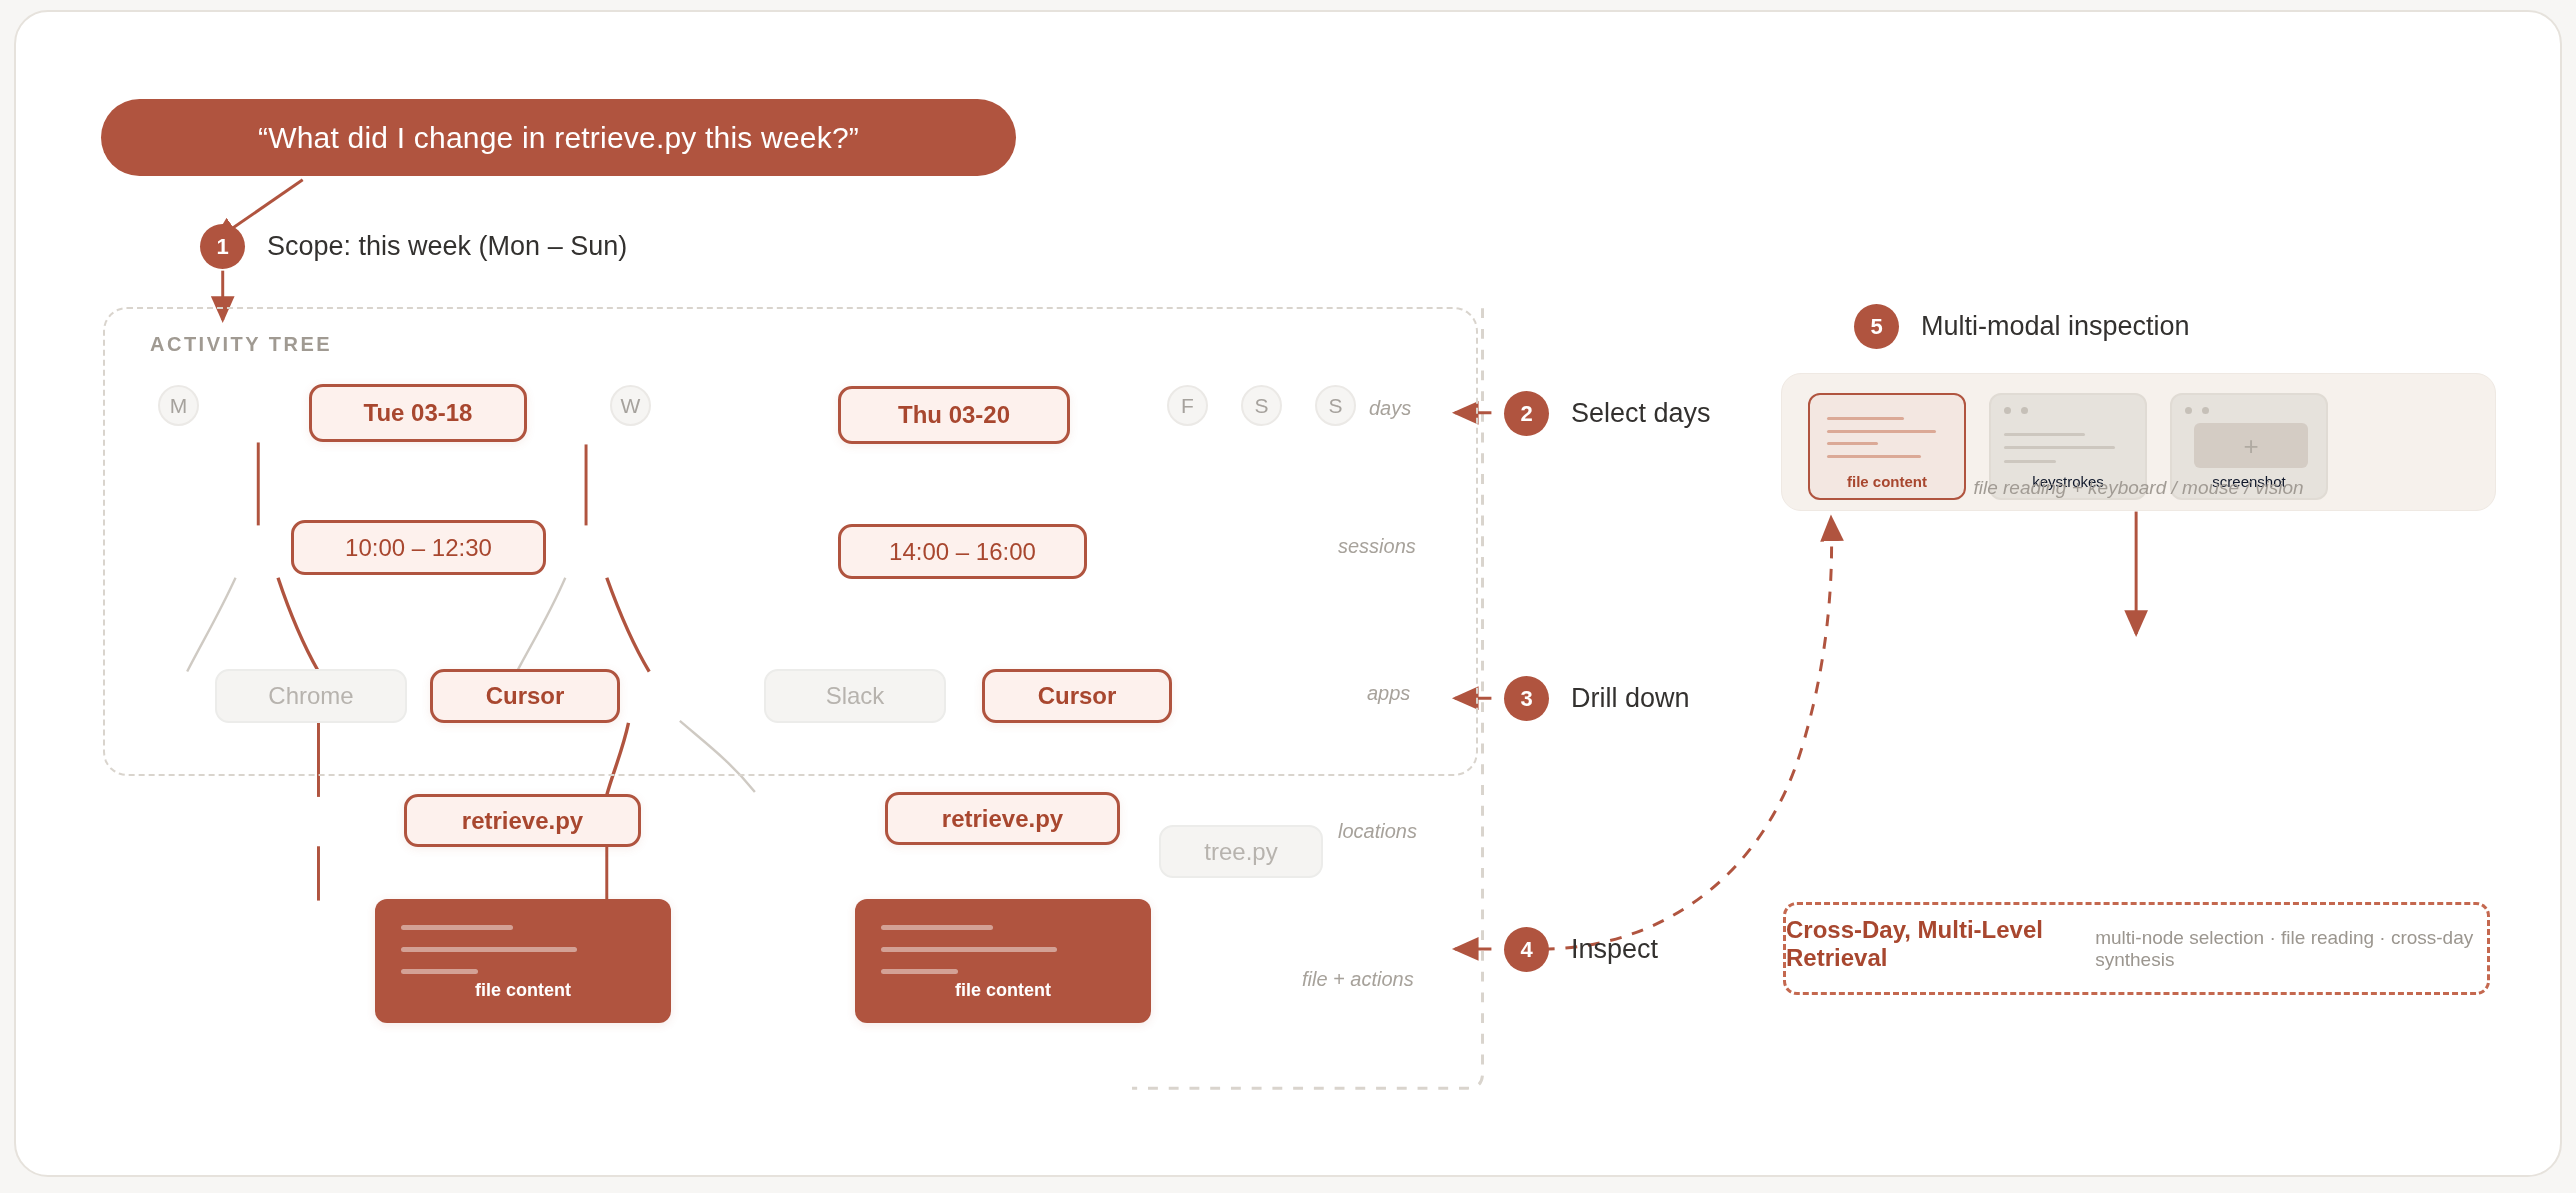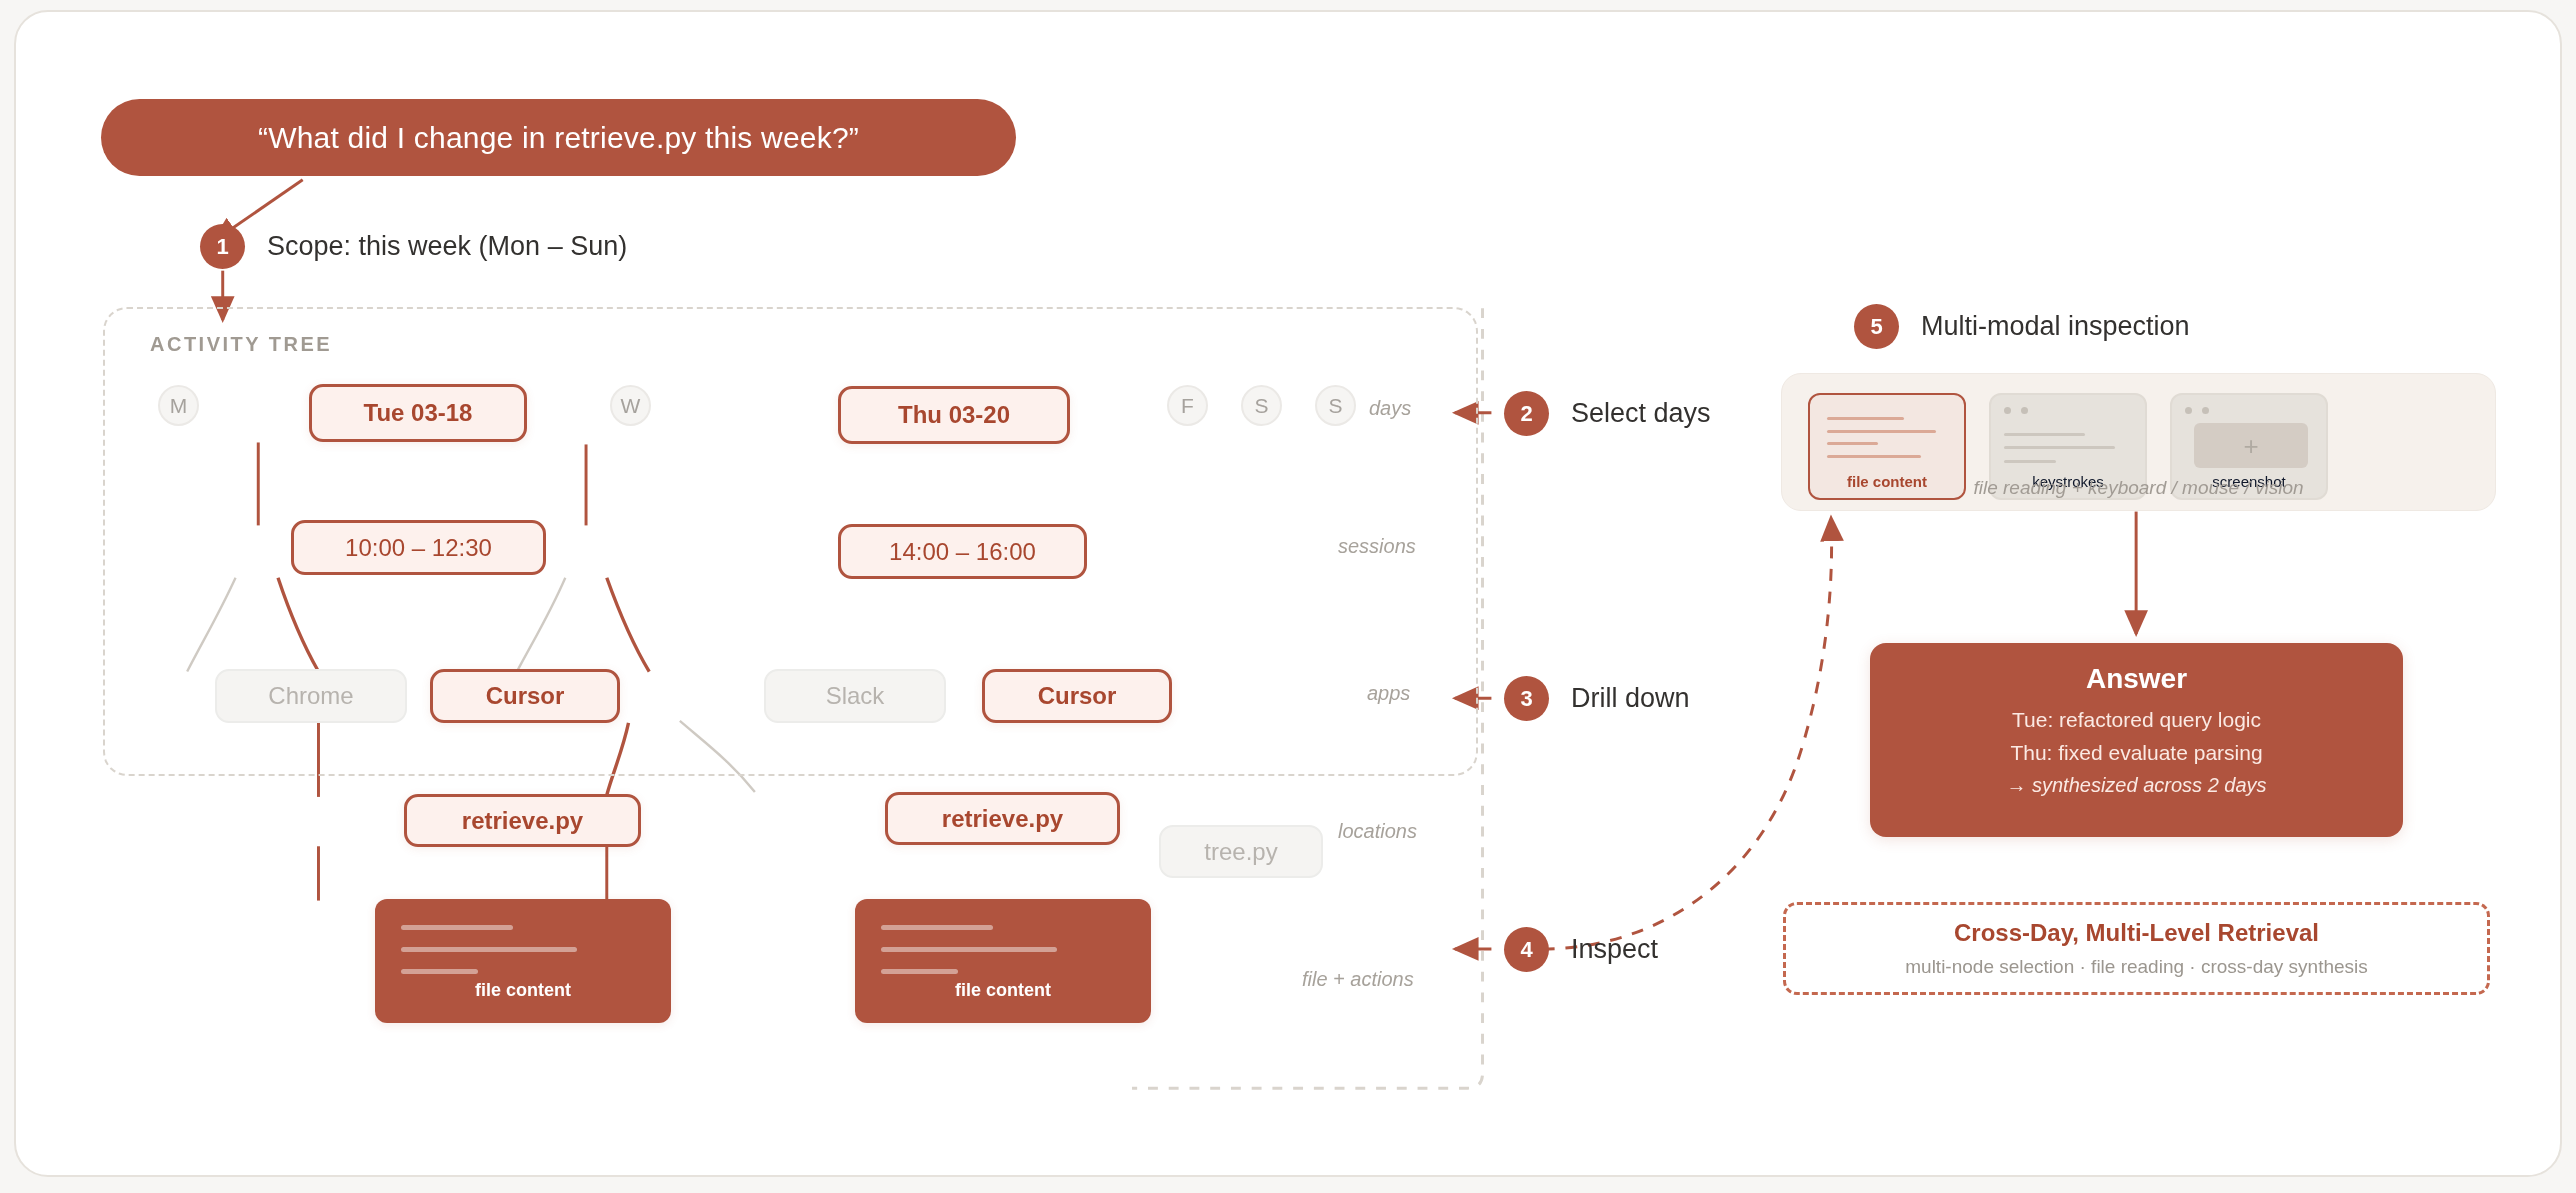--- a/index.html
+++ b/index.html
@@ -180,21 +180,21 @@
   .answer p { text-align: center; font-size: 21px; color: #fbe9e3; margin-bottom: 9px; }
   .answer p.it { font-style: italic; font-size: 20px; }
 
   
   .footer-box {
     position: absolute;
     left: 1767px; top: 890px;
     width: 707px; height: 93px;
     border: 3px dashed #c4684f;
     border-radius: 14px;
-    display: flex; flex-direction: column; align-items: center; justify-content: center;
+    display: flex; align-items: center; justify-content: center;
   }
   .footer-title { font-size: 24px; font-weight: bold; color: #a8472f; margin-bottom: 9px; }
   .footer-sub { font-size: 19px; color: #9b968f; }
 </style>
 </head>
 <body>
 
 <div class="page-card">
 
   <svg class="svg-layer" viewBox="0 0 2580 1182">
@@ -344,26 +344,20 @@
         <div class="thumb">
           <div class="plus">+</div>
         </div>
         <div class="tcap">screenshot</div>
       </div>
 
     </div>
     <div class="modal-caption">file reading + keyboard / mouse / vision</div>
   </div>
 
-  <div class="answer">
-    <h3>Answer</h3>
-    <p>Tue: refactored query logic</p>
-    <p>Thu: fixed evaluate parsing</p>
-    <p class="it">→ synthesized across 2 days</p>
-  </div>
 
   <div class="footer-box">
     <div class="footer-title">Cross-Day, Multi-Level Retrieval</div>
     <div class="footer-sub">multi-node selection · file reading · cross-day synthesis</div>
   </div>
 
 </div>
 
 
 </body></html>

